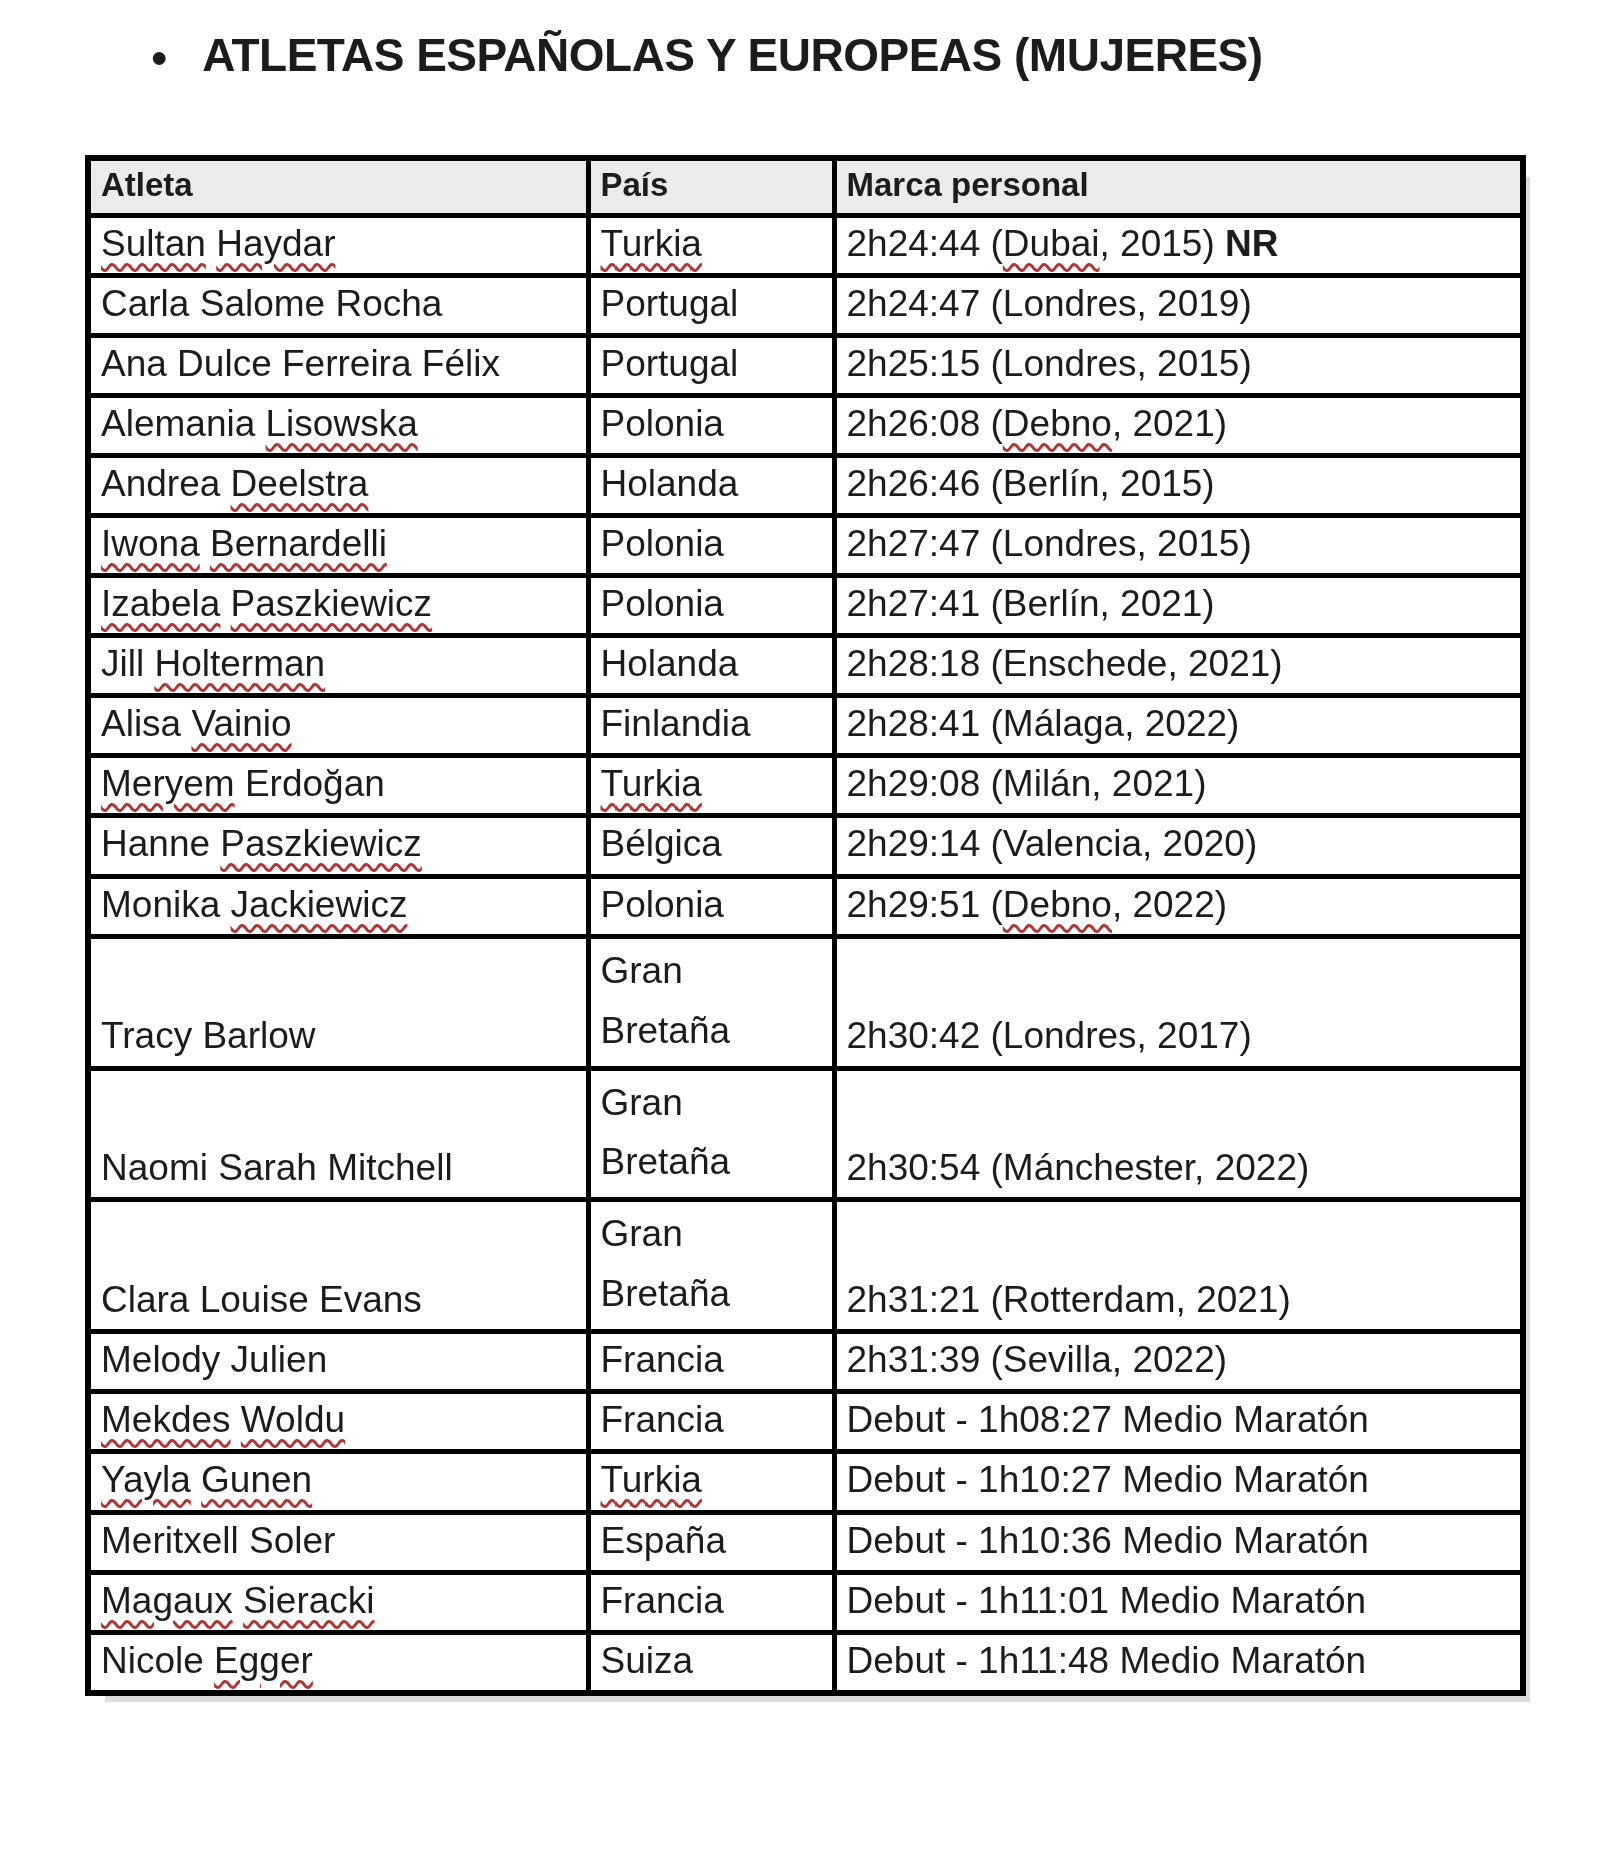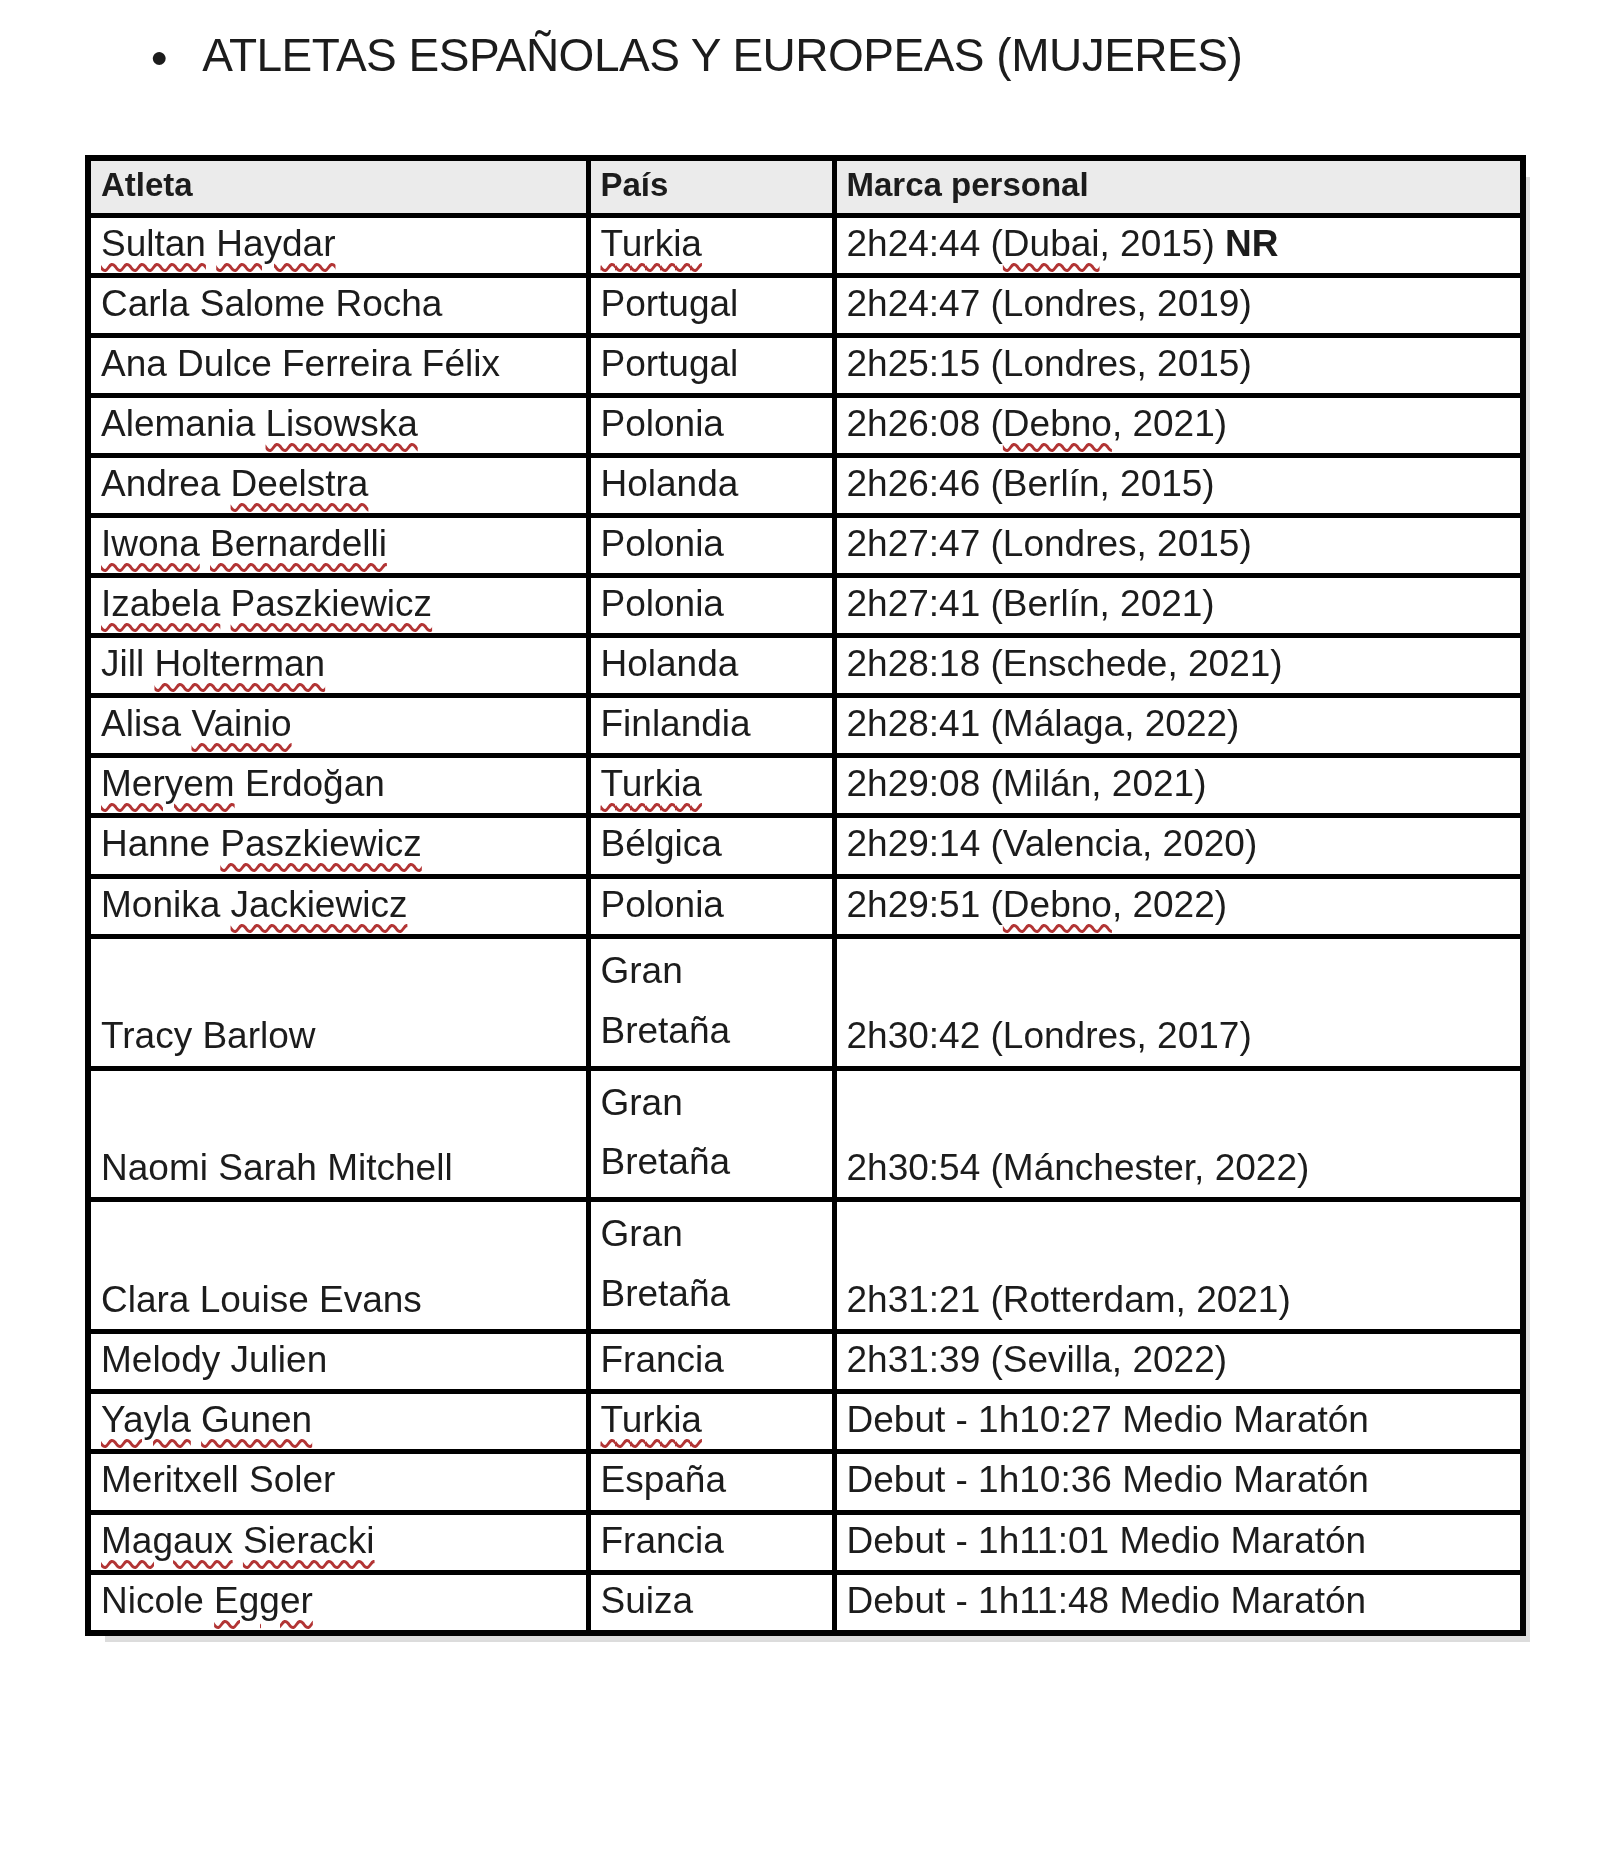--- a/index.html
+++ b/index.html
@@ -27,21 +27,21 @@
   }
   .bullet {
     font-size: 30px;
     line-height: 1;
     margin-right: 34px;
     position: relative;
     top: 2px;
   }
   .title-text {
     font-size: 46px;
-    font-weight: 400;
+    font-weight: 700;
     letter-spacing: -0.5px;
     white-space: nowrap;
   }
 
   
   table.doc-table {
     border-collapse: collapse;
     table-layout: fixed;
     width: 1435px;
     margin-left: 85px;
@@ -181,20 +181,25 @@
           <td class="cell-athlete"><span>Clara Louise Evans</span></td>
           <td class="cell-country"><span>Gran</span><br><span>Bretaña</span></td>
           <td class="cell-mark"><span>2h31:21 (Rotterdam, 2021)</span></td>
         </tr>
         <tr>
           <td class="cell-athlete"><span>Melody Julien</span></td>
           <td class="cell-country"><span>Francia</span></td>
           <td class="cell-mark"><span>2h31:39 (Sevilla, 2022)</span></td>
         </tr>
         <tr>
+          <td class="cell-athlete"><span class="sp">Mekdes</span><span> </span><span class="sp">Woldu</span></td>
+          <td class="cell-country"><span>Francia</span></td>
+          <td class="cell-mark"><span>Debut - 1h08:27 Medio Maratón</span></td>
+        </tr>
+        <tr>
           <td class="cell-athlete"><span class="sp">Yayla</span><span> </span><span class="sp">Gunen</span></td>
           <td class="cell-country"><span class="sp">Turkia</span></td>
           <td class="cell-mark"><span>Debut - 1h10:27 Medio Maratón</span></td>
         </tr>
         <tr>
           <td class="cell-athlete"><span>Meritxell Soler</span></td>
           <td class="cell-country"><span>España</span></td>
           <td class="cell-mark"><span>Debut - 1h10:36 Medio Maratón</span></td>
         </tr>
         <tr>

